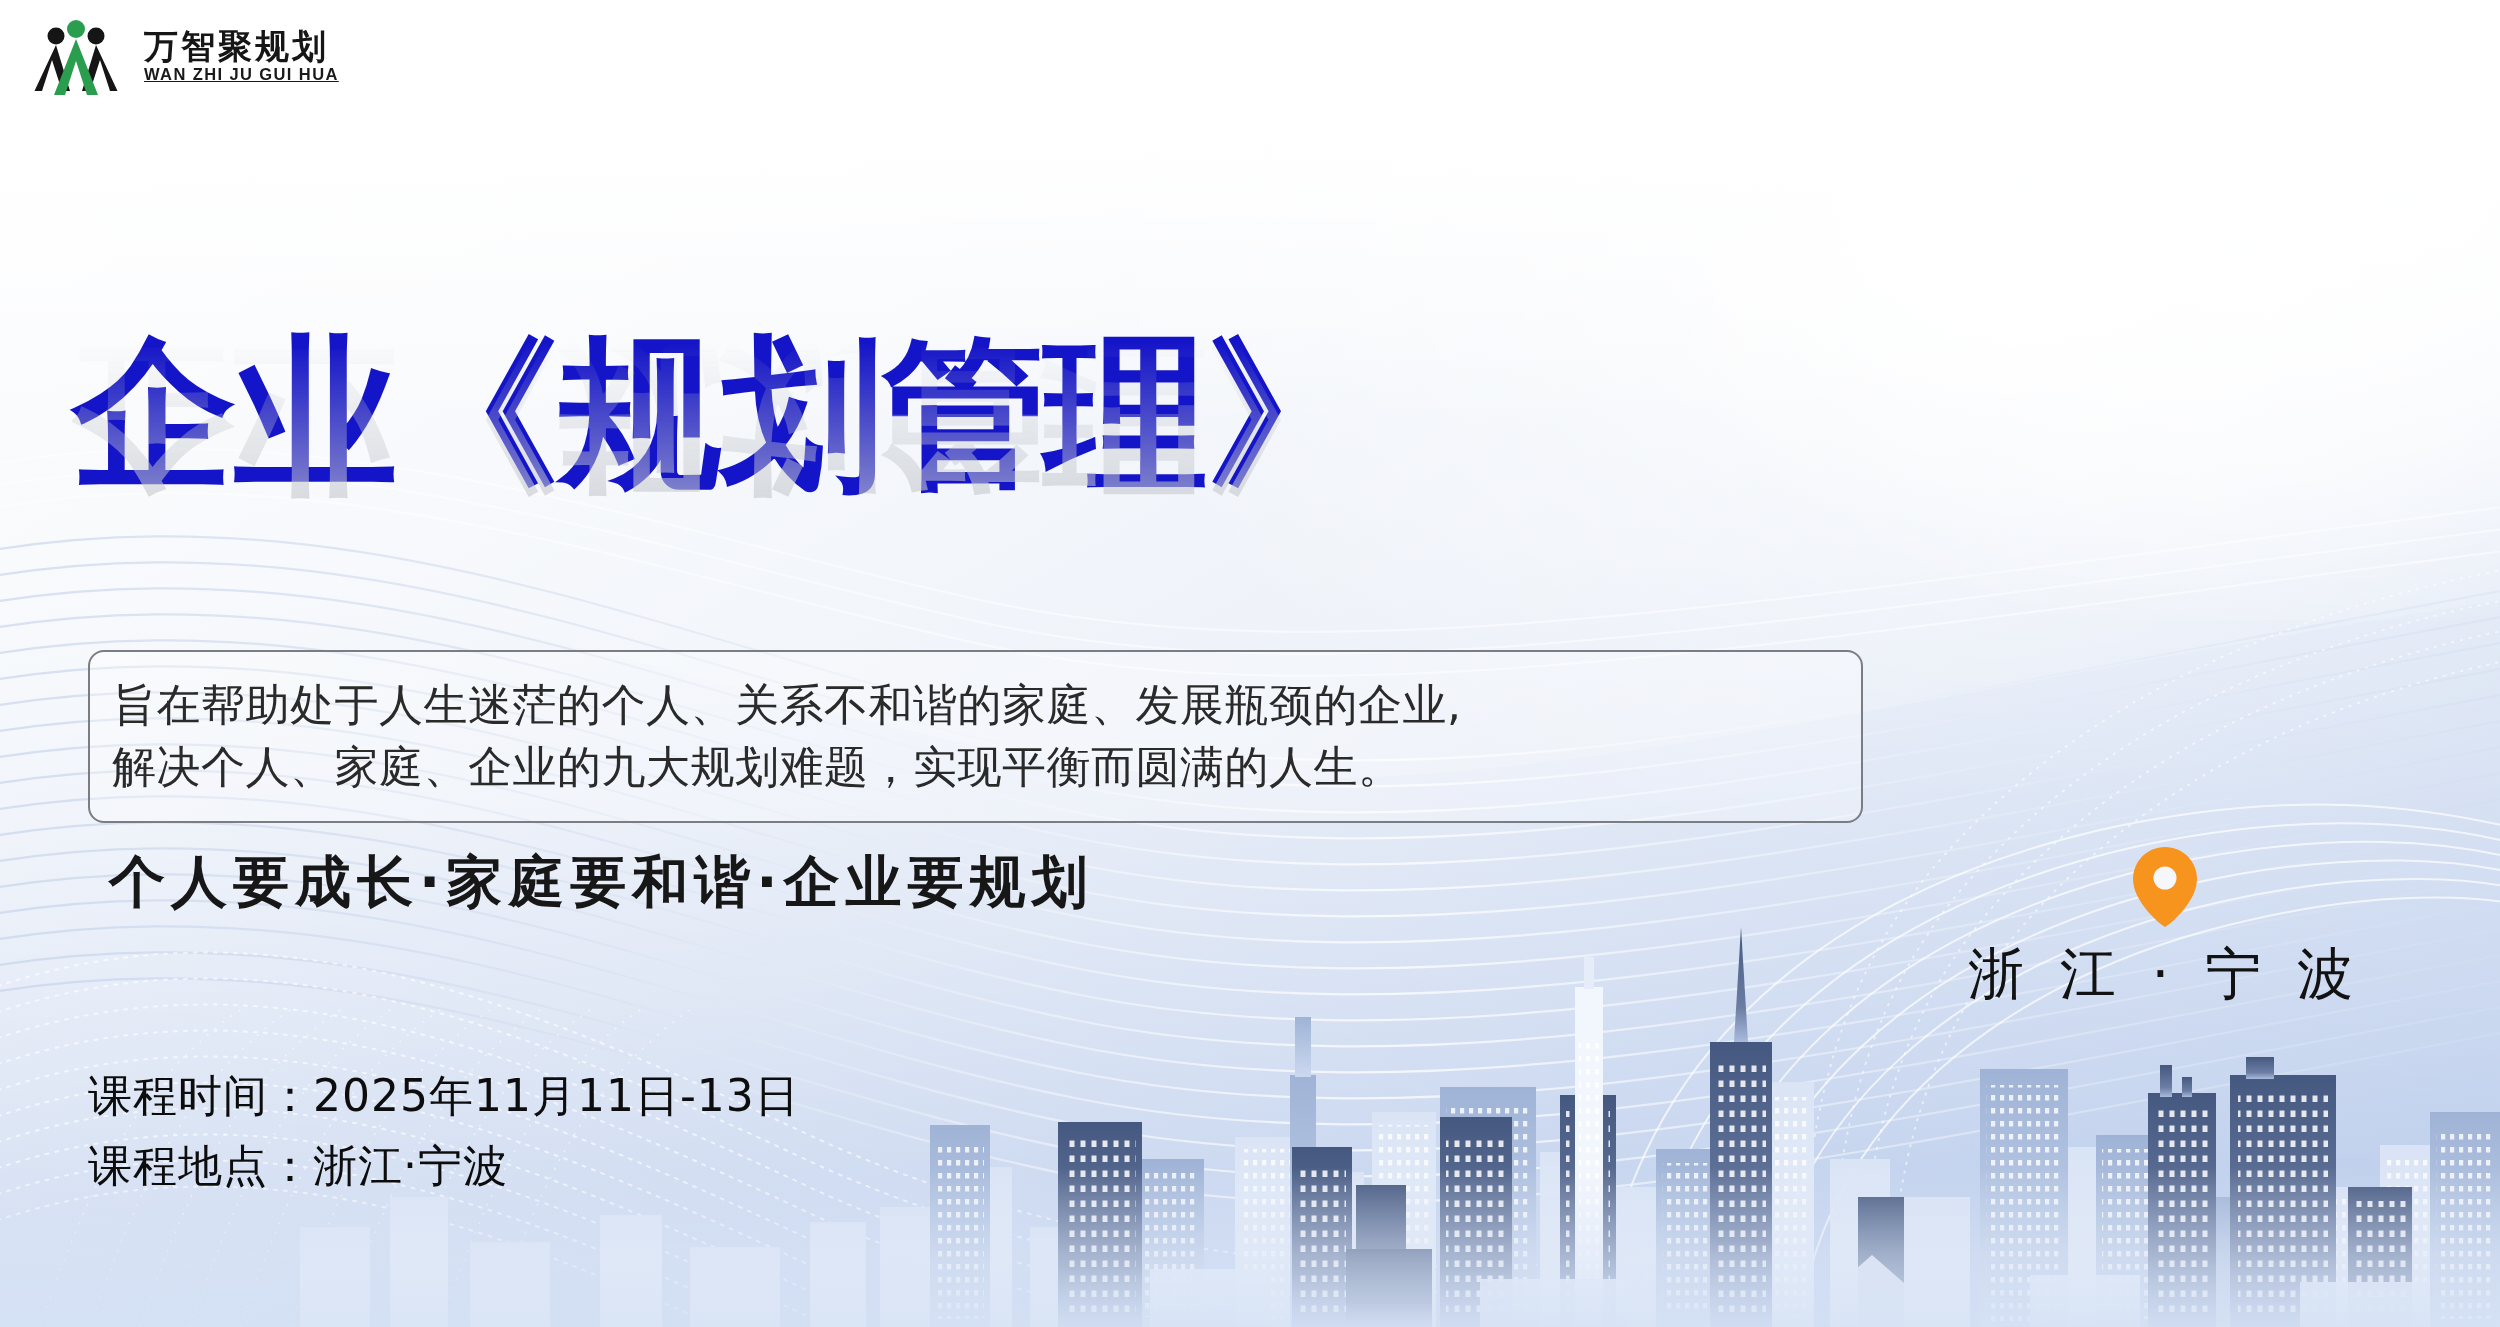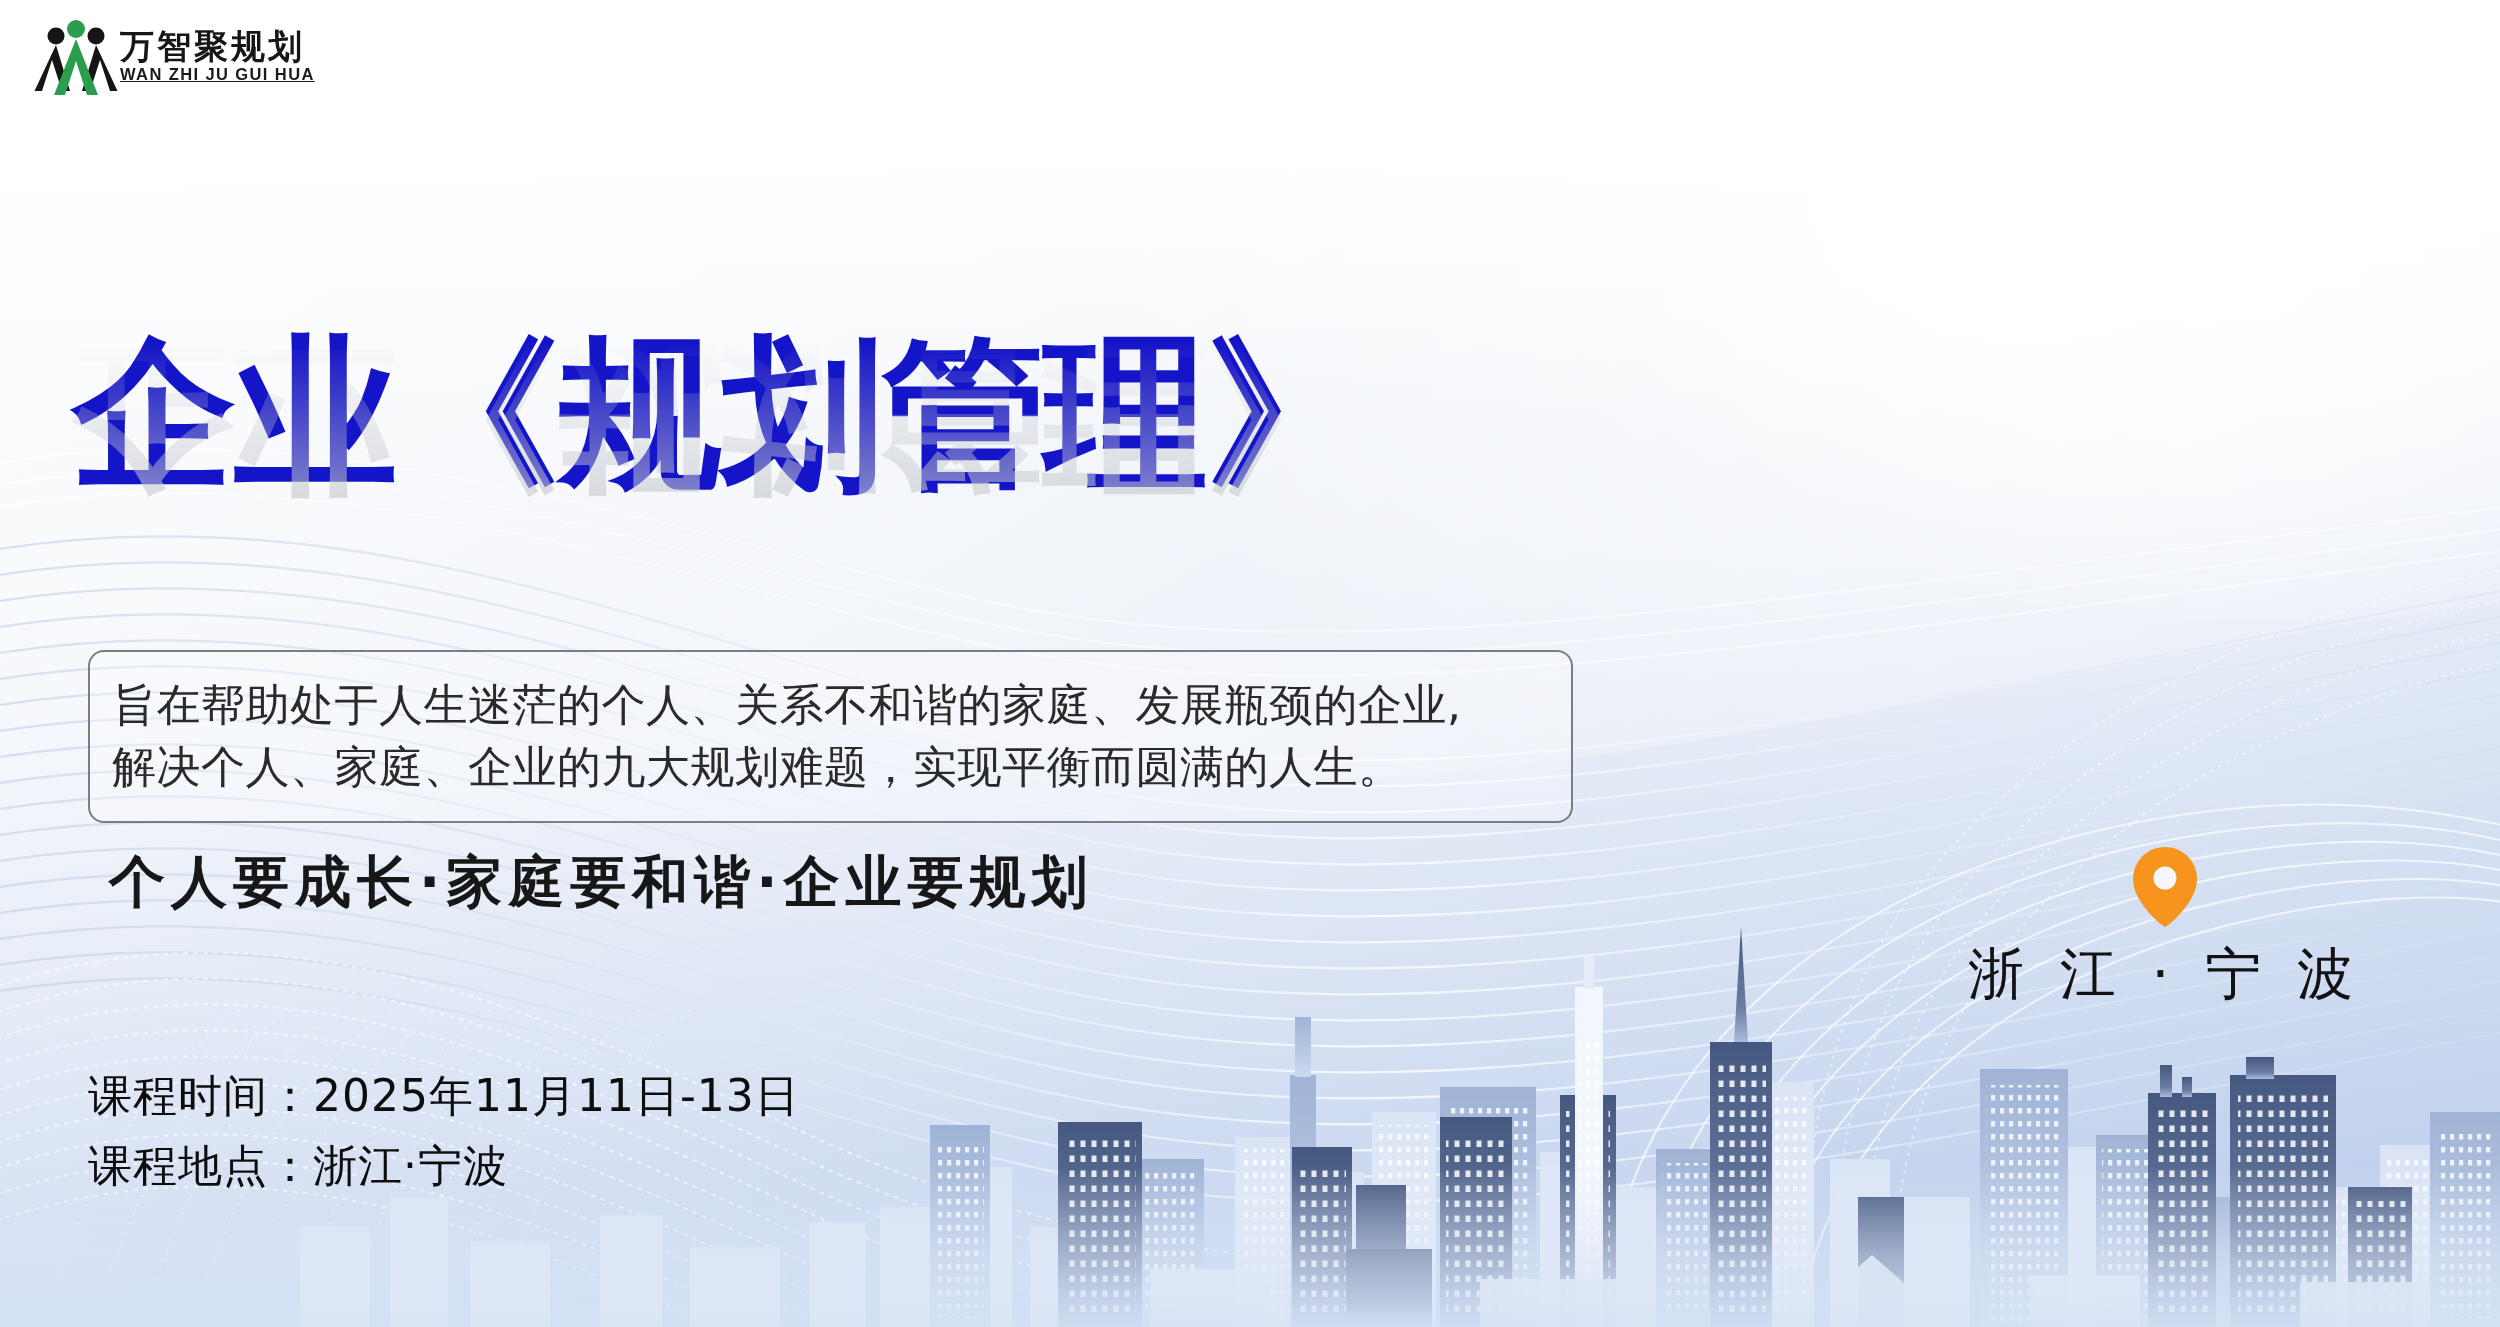--- a/index.html
+++ b/index.html
@@ -29,21 +29,21 @@
     background:linear-gradient(180deg,#ffffff 0%, rgba(255,255,255,0.92) 40%, rgba(255,255,255,0) 100%);
   }
   .right-white-fade {
     position:absolute; right:0; top:0; width:900px; height:620px;
     background:radial-gradient(ellipse at 75% 25%, #ffffff 0%, rgba(255,255,255,0.6) 45%, rgba(255,255,255,0) 75%);
   }
 
   
   .logo-wrap {
     position:absolute; left:34px; top:16px;
-    display:flex; align-items:center; gap:2px; z-index:40;
+    display:flex; align-items:center; gap:26px; z-index:40;
   }
   .logo-mark { width:84px; height:80px; display:block; }
   .logo-text { display:flex; flex-direction:column; gap:2px; }
   .logo-cn {
     font-family:"Liberation Serif","DejaVu Serif",serif;
     font-size:34px; font-weight:700; color:#161616; letter-spacing:3px;
     line-height:1.05;
   }
   .logo-en {
     font-family:"Liberation Sans",sans-serif;
@@ -75,21 +75,21 @@
     margin-top:4px;
     color:#c6c9ce;
     -webkit-mask-image:linear-gradient(to top, rgba(0,0,0,0) 4%, rgba(0,0,0,0.55) 75%, rgba(0,0,0,0.75) 100%);
     mask-image:linear-gradient(to top, rgba(0,0,0,0) 4%, rgba(0,0,0,0.55) 75%, rgba(0,0,0,0.75) 100%);
     opacity:0.85;
   }
 
   
   .desc-box {
     position:absolute; left:88px; top:650px;
-    width:1485px;
+    width:1775px;
     padding:22px 26px 22px 22px;
     border:2px solid #7a7d84;
     border-radius:16px;
     background:rgba(255,255,255,0.30);
     z-index:30;
   }
   .desc-line {
     font-family:"DejaVu Sans","Liberation Sans",sans-serif;
     font-size:44px;
     color:#2a2a2a;

